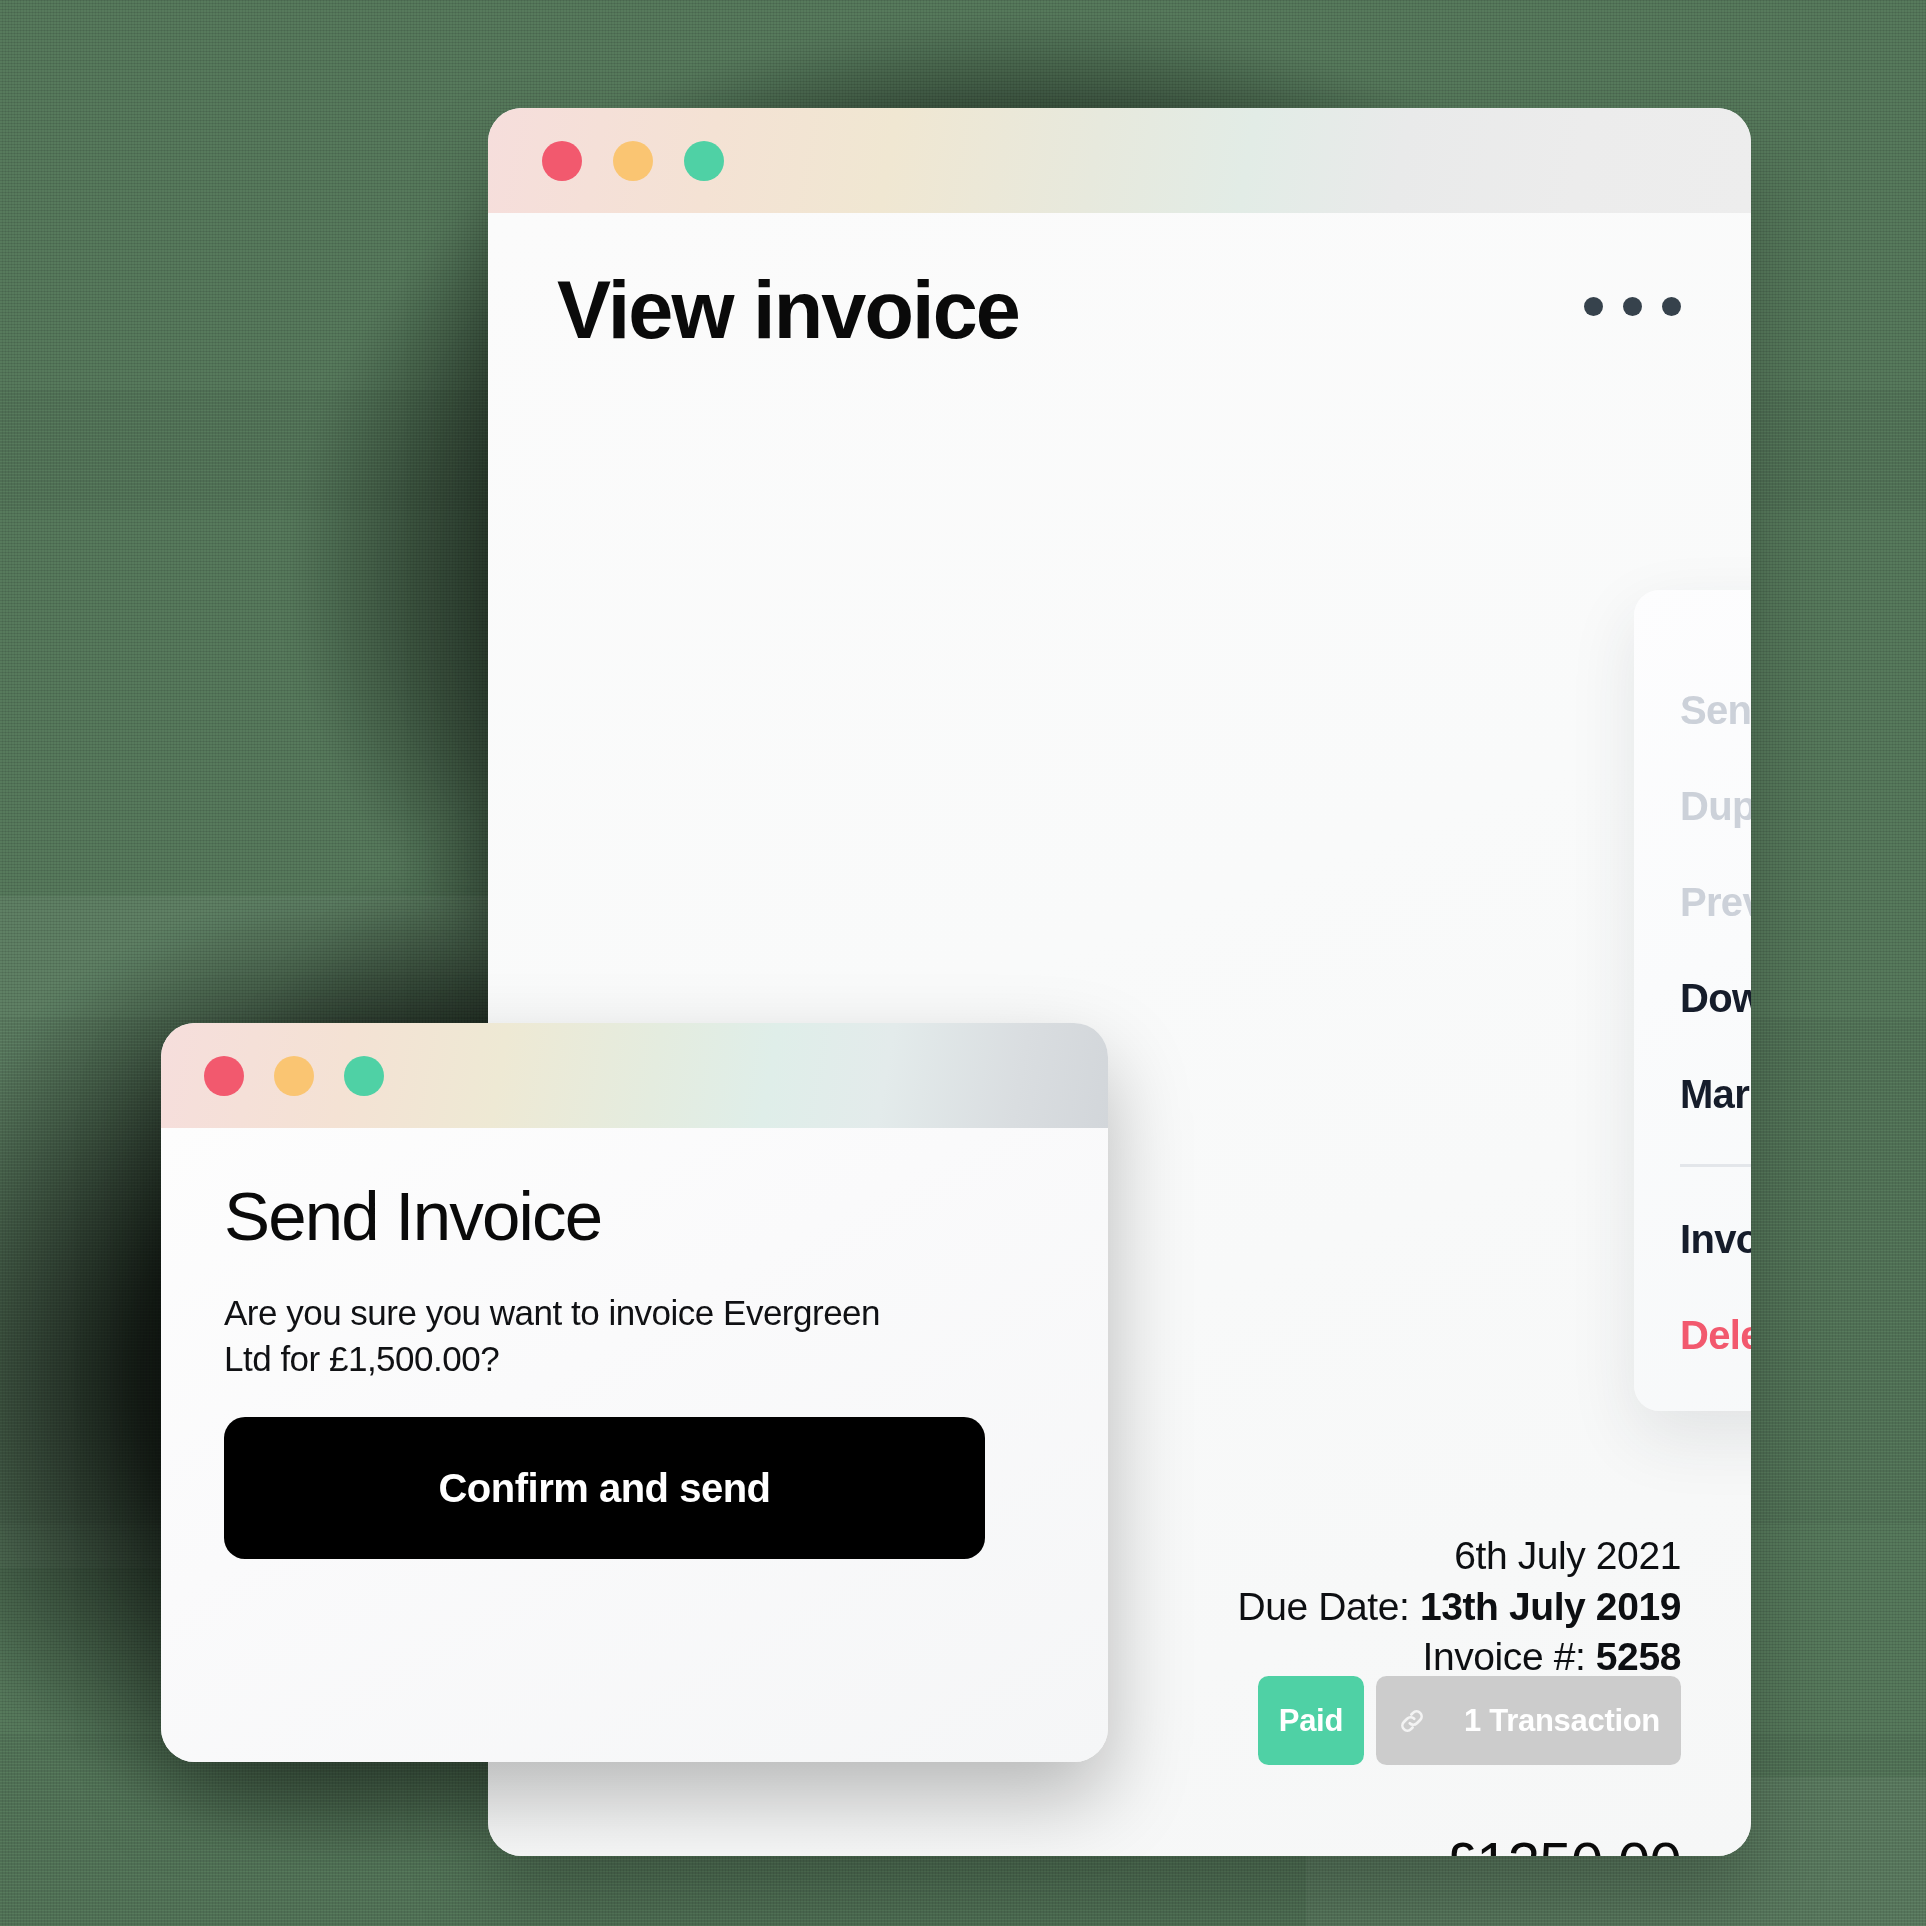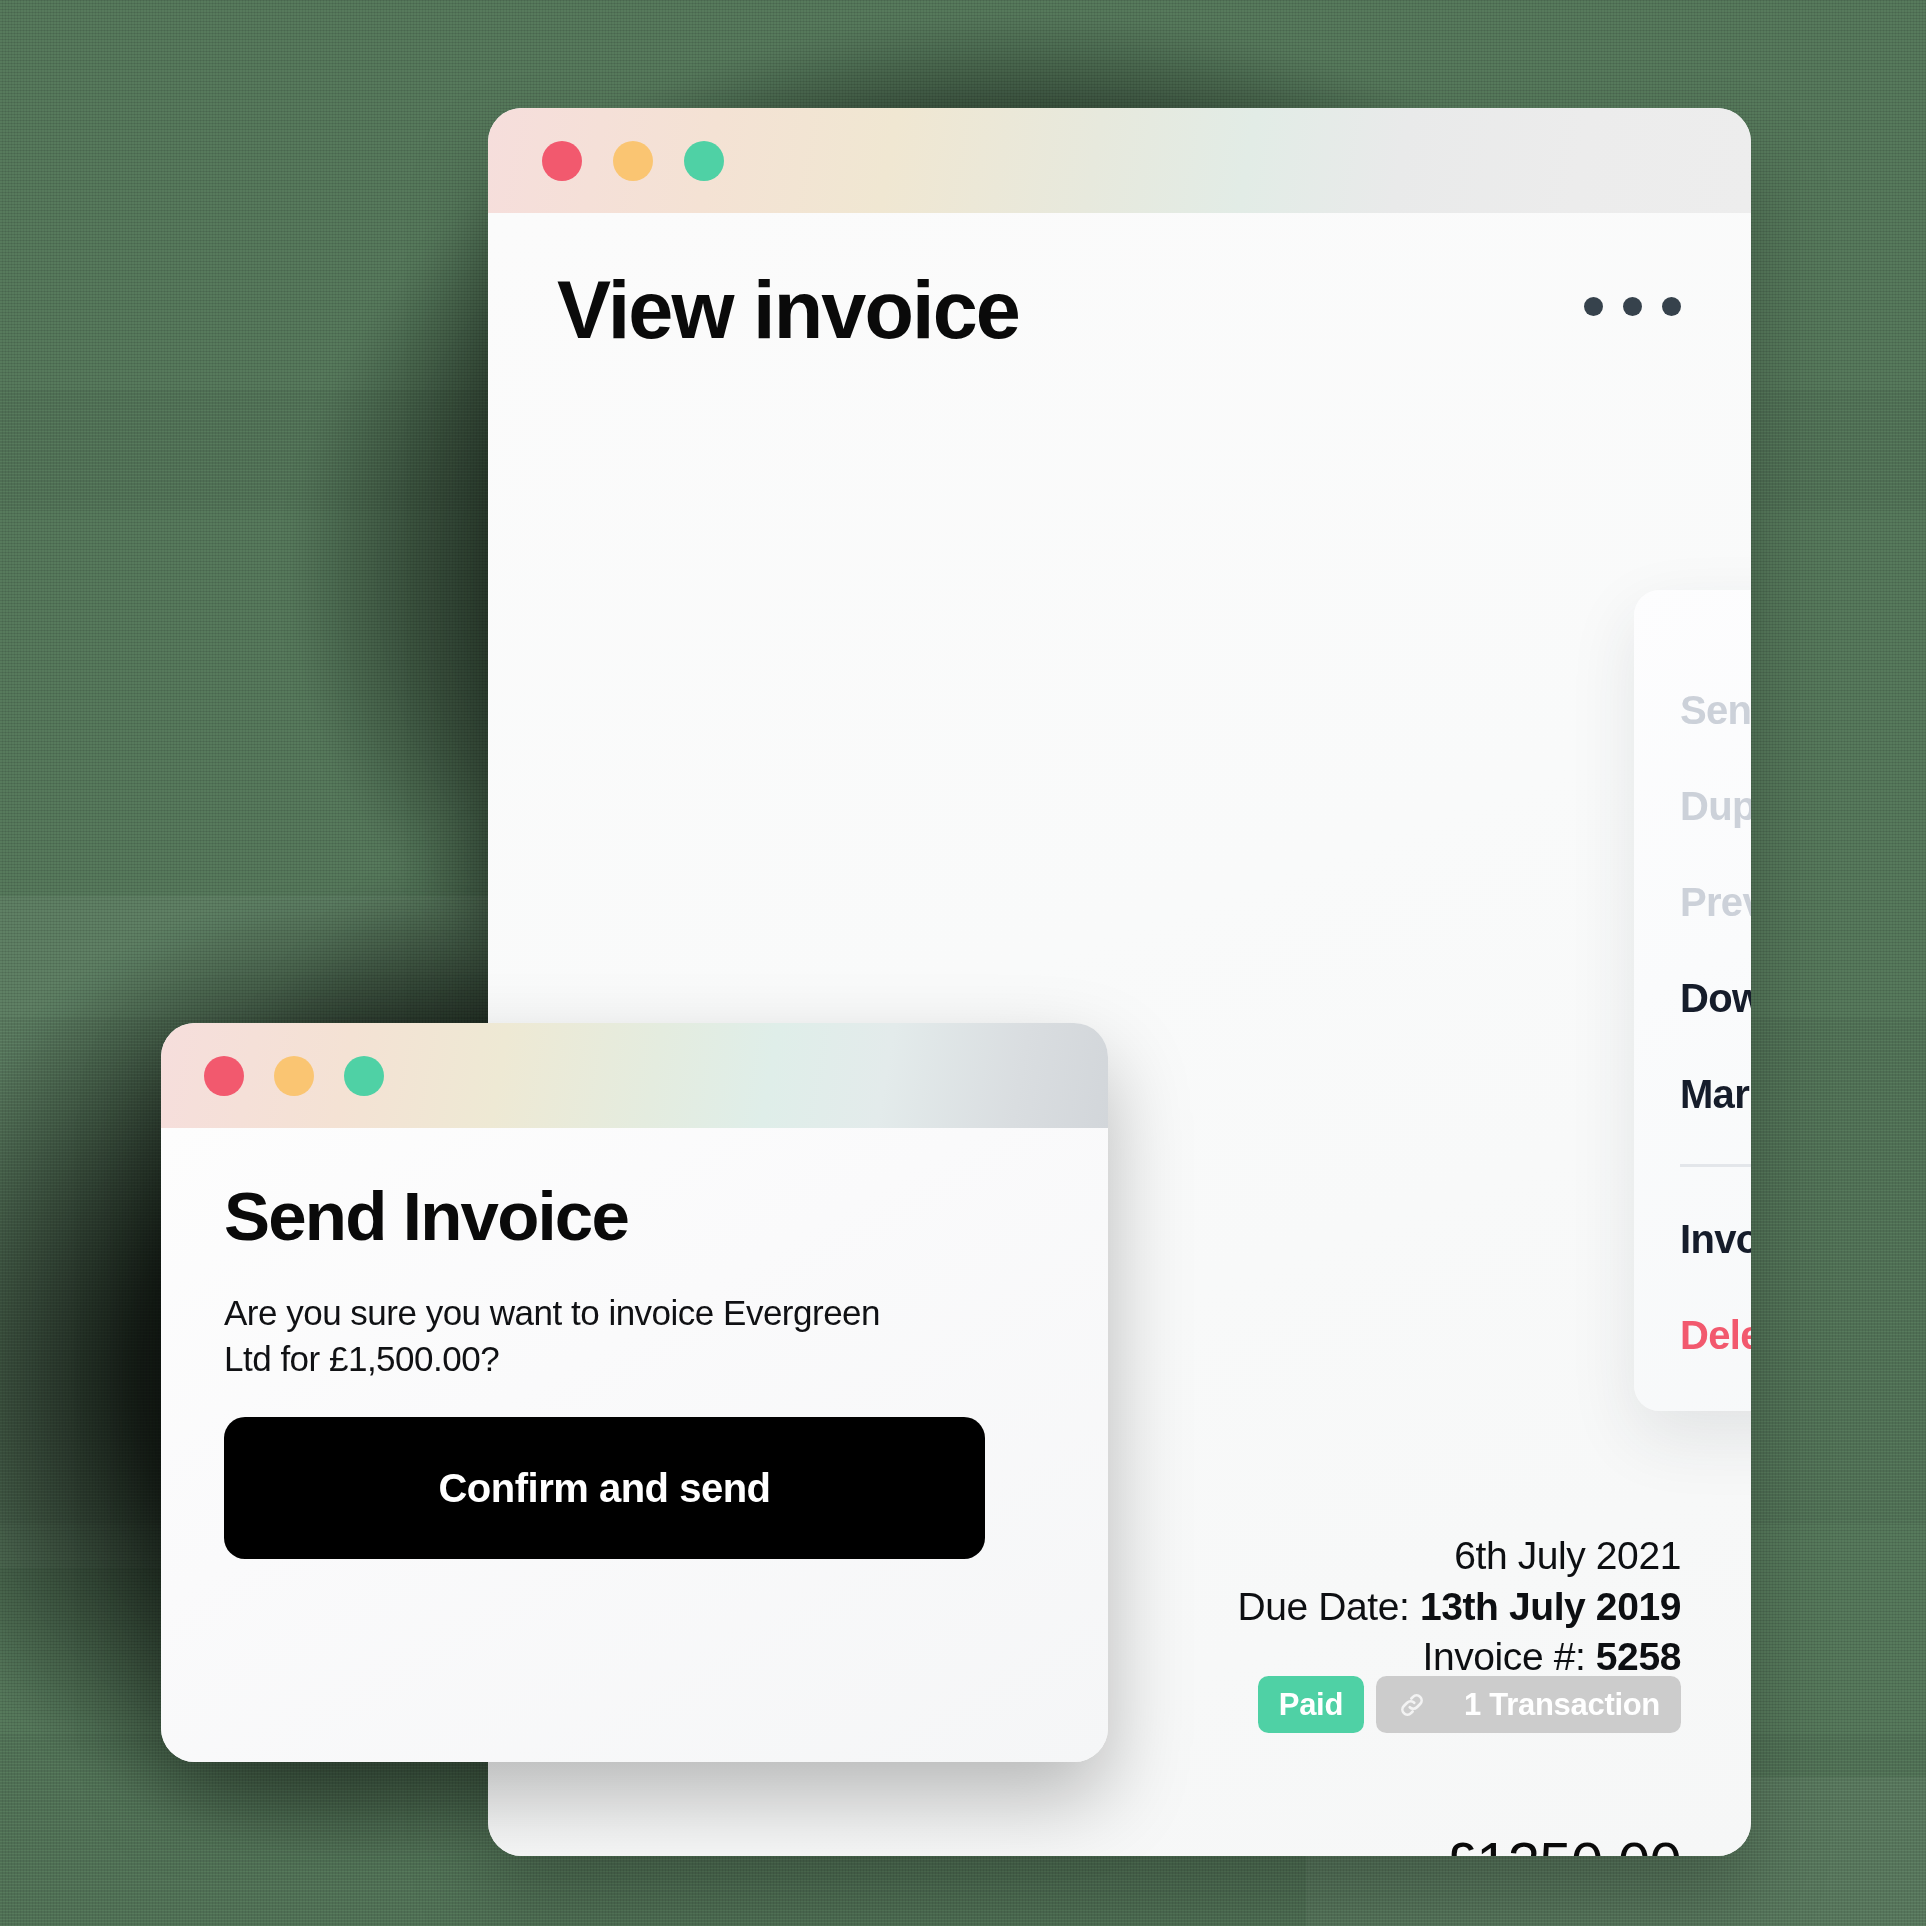--- a/index.html
+++ b/index.html
@@ -139,21 +139,21 @@
   .meta-line b { font-weight: 700; }
 
   #badge-row {
     position: absolute;
     right: 70px; top: 1463px;
     display: flex; gap: 12px;
     justify-content: flex-end;
   }
   .badge {
     display: flex; align-items: center; gap: 10.5px;
-    height: 57px; padding: 0 21px;
+    height: 57px; padding: 16px 21px;
     border-radius: 10.5px;
     font-size: 31px; font-weight: 700;
     color: #ffffff;
     letter-spacing: -0.3px;
   }
   #badge-paid { background: #4fd1a5; }
   #badge-transactions { background: #cccccc; gap: 37px; }
   #link-icon { width: 30px; height: 30px; opacity: 0.78; }
 
   #totals {
@@ -214,21 +214,21 @@
         #d9dde0 90%, #d2d6da 100%);
   }
   #modal-body {
     position: relative;
     height: calc(100% - 105px);
     background: linear-gradient(150deg, #fdfdfd 0%, #fafafb 40%, #f5f6f7 100%);
     padding: 54px 63px 0 63px;
     box-sizing: border-box;
   }
   #modal-title {
-    font-size: 69px; font-weight: 700;
+    font-size: 69px; font-weight: 400;
     letter-spacing: -1.8px;
     color: #0a0a0a;
     line-height: 1;
   }
   #modal-message {
     margin-top: 39px;
     font-size: 35px; font-weight: 400;
     line-height: 1.30;
     letter-spacing: -0.5px;
     color: #101114;

